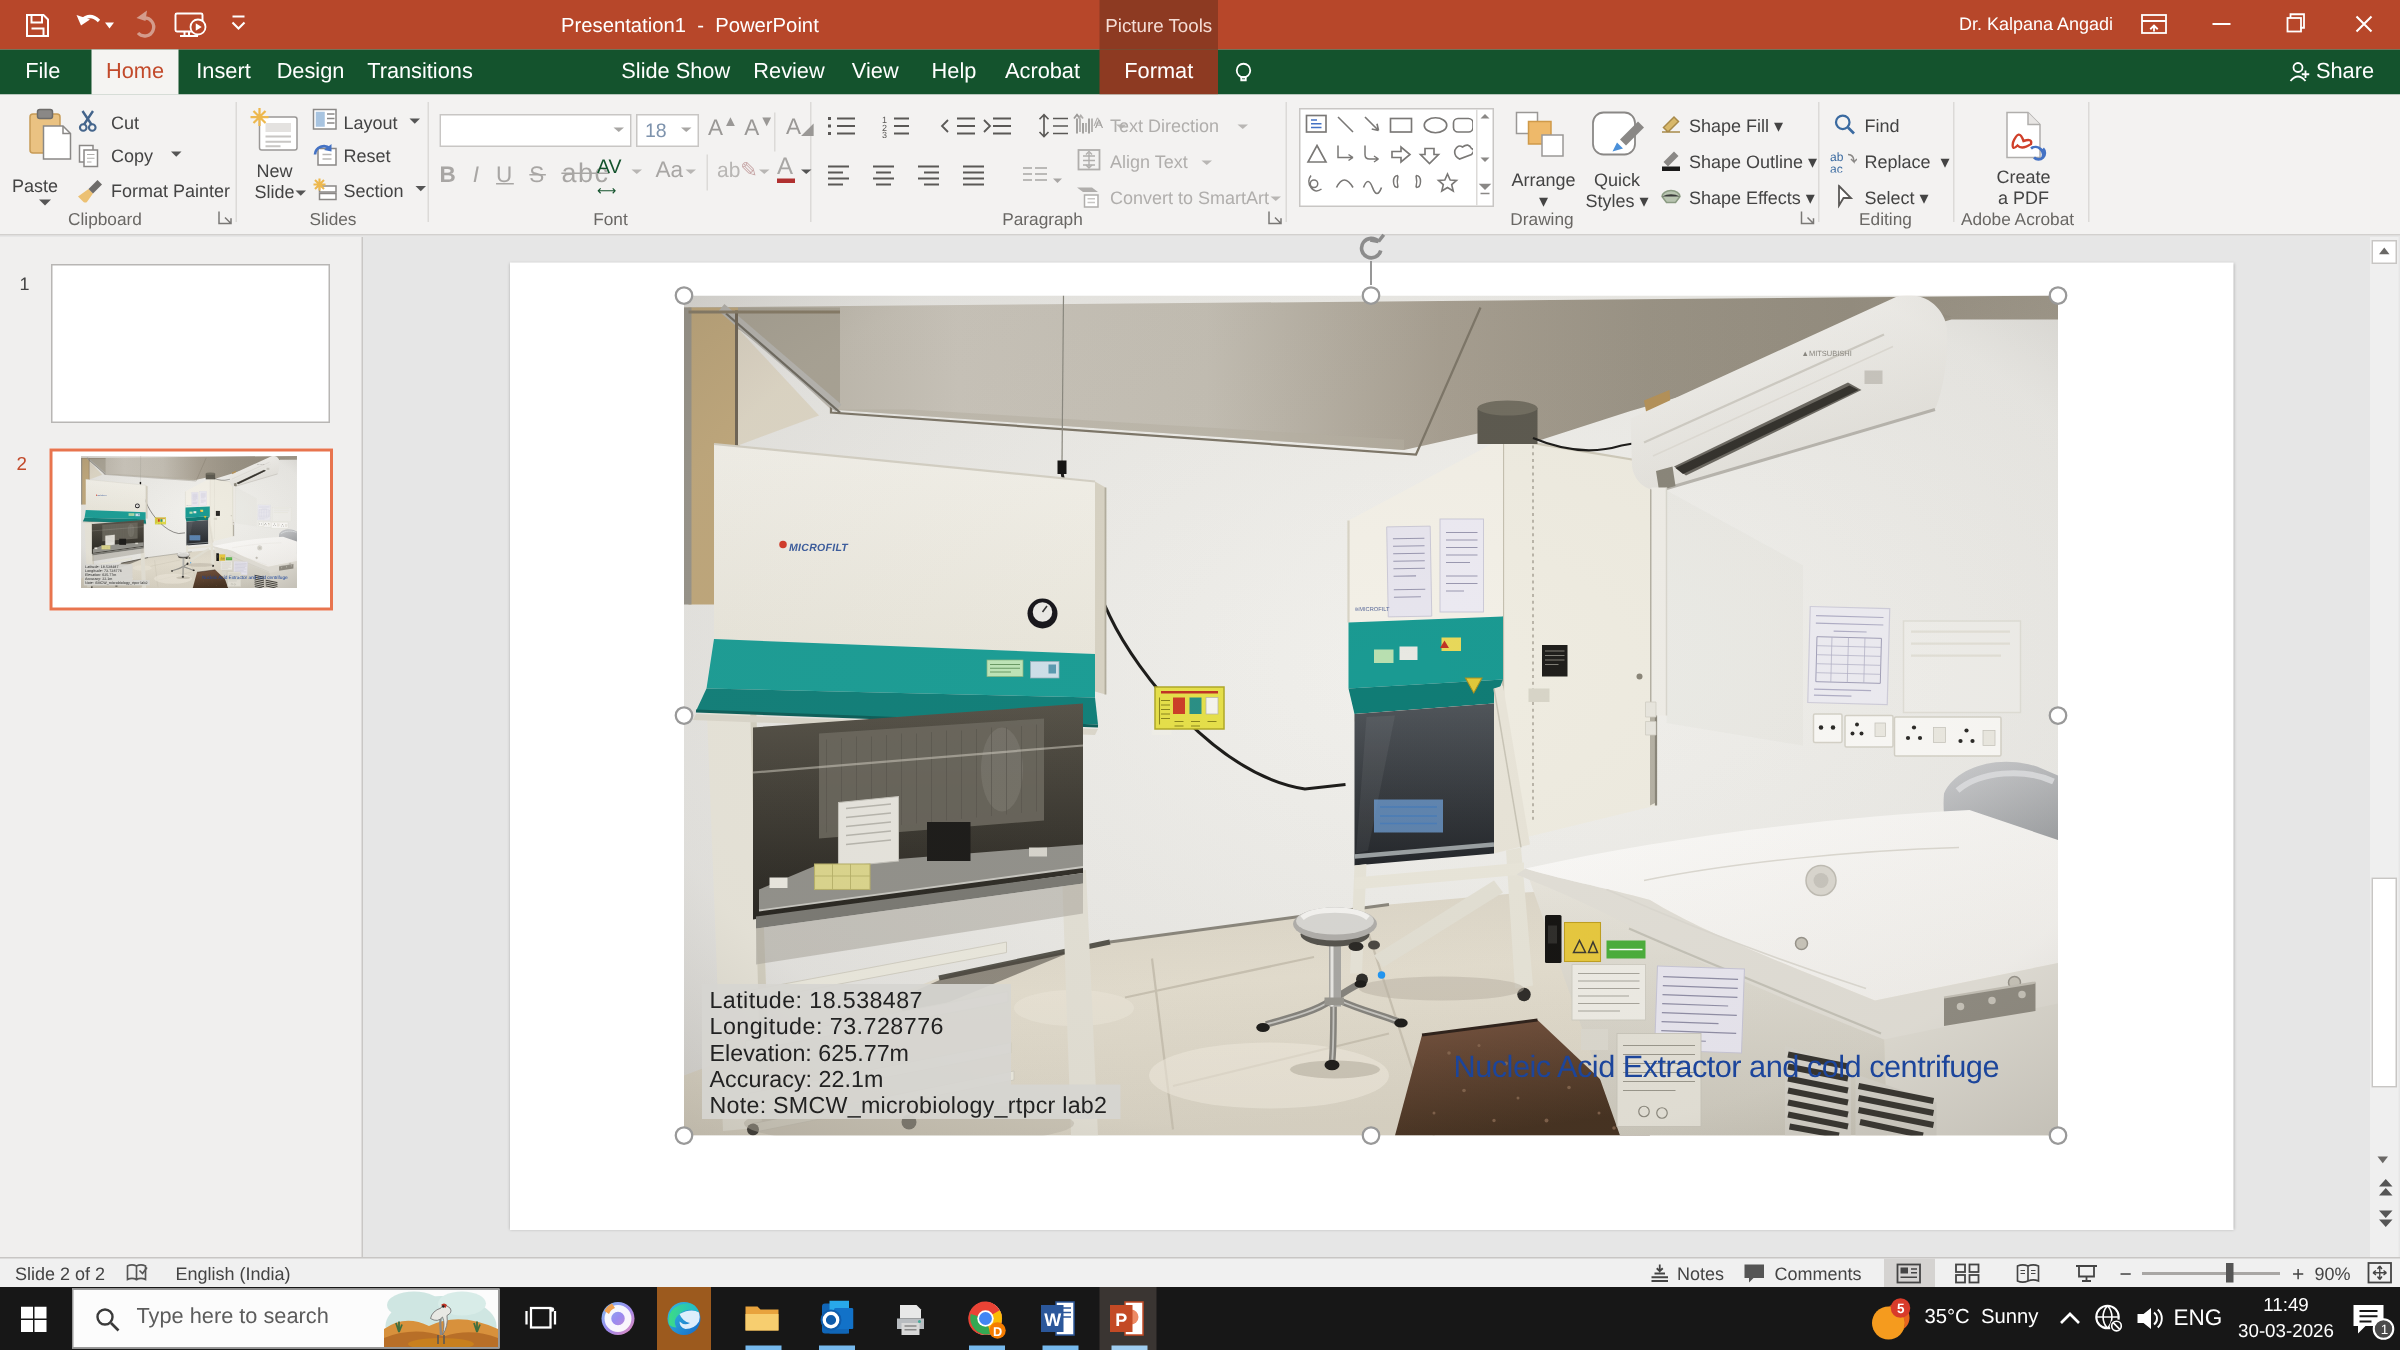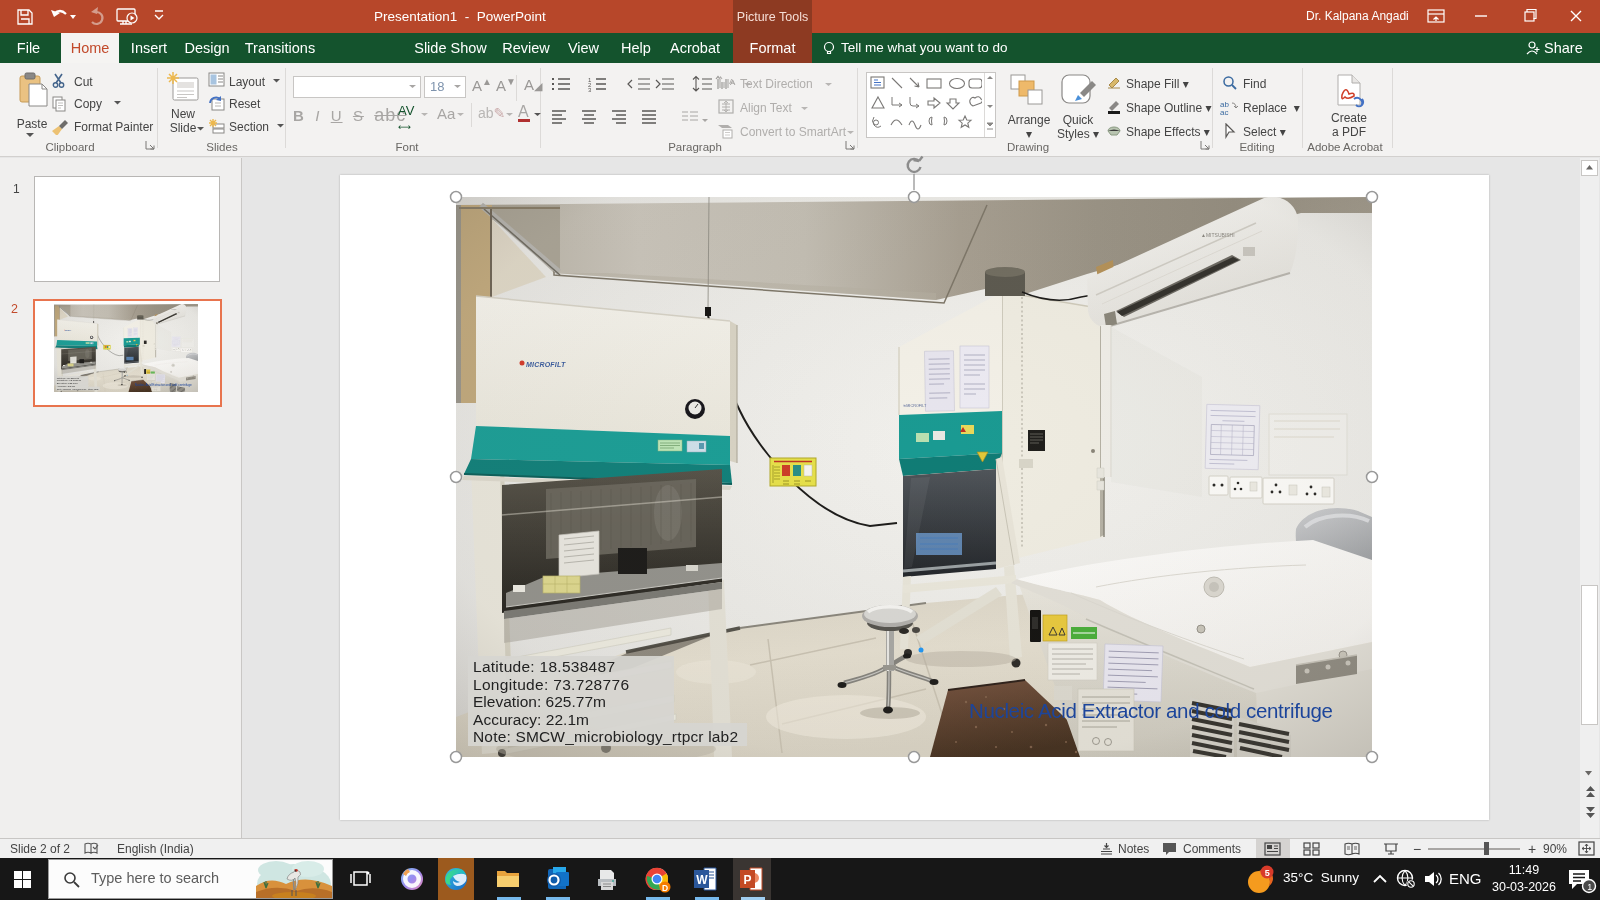--- a/index.html
+++ b/index.html
@@ -452,21 +452,20 @@
     <div class="tab" style="left:565px;width:37px;">View</div>
     <div class="tab" style="left:618px;width:36px;">Help</div>
     <div class="tab" style="left:667px;width:56px;">Acrobat</div>
     <div class="tab" style="left:733px;width:79px;background:#8d3a22;">Format</div>
     <svg class="abs" style="left:820px;top:6px" width="20" height="20" viewBox="0 0 20 20">
       <g stroke="#fff" fill="none" stroke-width="1.2">
         <circle cx="9" cy="8" r="4.5"></circle>
         <path d="M7.5,12.5 h3 v2 h-3 z M7.5,14.5 h3"></path>
       </g>
     </svg>
-    <div class="tab" style="left:841px;width:200px;text-align:left;font-size:13.5px;white-space:nowrap;">Tell me what you want to do</div>
     <svg class="abs" style="left:1524px;top:7px" width="18" height="18" viewBox="0 0 18 18">
       <g stroke="#fff" fill="none" stroke-width="1.2">
         <circle cx="8" cy="5" r="3"></circle>
         <path d="M3,14 q5,-6 10,0"></path>
         <path d="M13,7 v5 M10.5,9.5 h5"></path>
       </g>
     </svg>
     <div class="tab" style="left:1544px;width:44px;text-align:left;">Share</div>
   </div>
   <div id="ribbon">
@@ -493,21 +492,21 @@
     <svg class="abs" style="left:1199px;top:76px" width="12" height="12" viewBox="0 0 12 12">
         <path d="M2,2 v8 h8 M6,6 l4,4 M10,6.5 v3.5 h-3.5" stroke="#7a7876" fill="none" stroke-width="1"></path>
       </svg>
 
     <svg class="abs" style="left:12px;top:8px" width="44" height="46" viewBox="0 0 44 46">
       <rect x="8" y="5" width="20" height="26" rx="2" fill="#eac282" stroke="#c79b56"></rect>
       <rect x="13" y="2" width="10" height="6" rx="1.5" fill="#8a8886" stroke="#6e6c6a"></rect>
       <path d="M17,13 h13 l5,5 v17 h-18 z" fill="#fff" stroke="#8a8886"></path>
       <path d="M30,13 v5 h5" fill="none" stroke="#8a8886"></path>
     </svg>
-    <div class="abs btxt" style="left:8px;top:54px;width:48px;text-align:center;">Paste</div>
+    <div class="abs btxt" style="left:8px;top:54px;width:48px;text-align:left;">Paste</div>
     <svg class="abs" style="left:24px;top:68px" width="12" height="8">
         <path d="M2,2 l4,4 4,-4" fill="#555"></path>
       </svg>
     <svg class="abs" style="left:52px;top:9px" width="17" height="17" viewBox="0 0 17 17">
       <path d="M3,2 l6,9 M10,2 l-6,9" stroke="#44658c" stroke-width="1.6" fill="none"></path>
       <circle cx="3.5" cy="13" r="2.2" fill="none" stroke="#44658c" stroke-width="1.4"></circle>
       <circle cx="9.5" cy="13" r="2.2" fill="none" stroke="#44658c" stroke-width="1.4"></circle>
     </svg>
     <div class="abs btxt" style="left:74px;top:12px;">Cut</div>
     <svg class="abs" style="left:51px;top:32px" width="17" height="17" viewBox="0 0 17 17">

